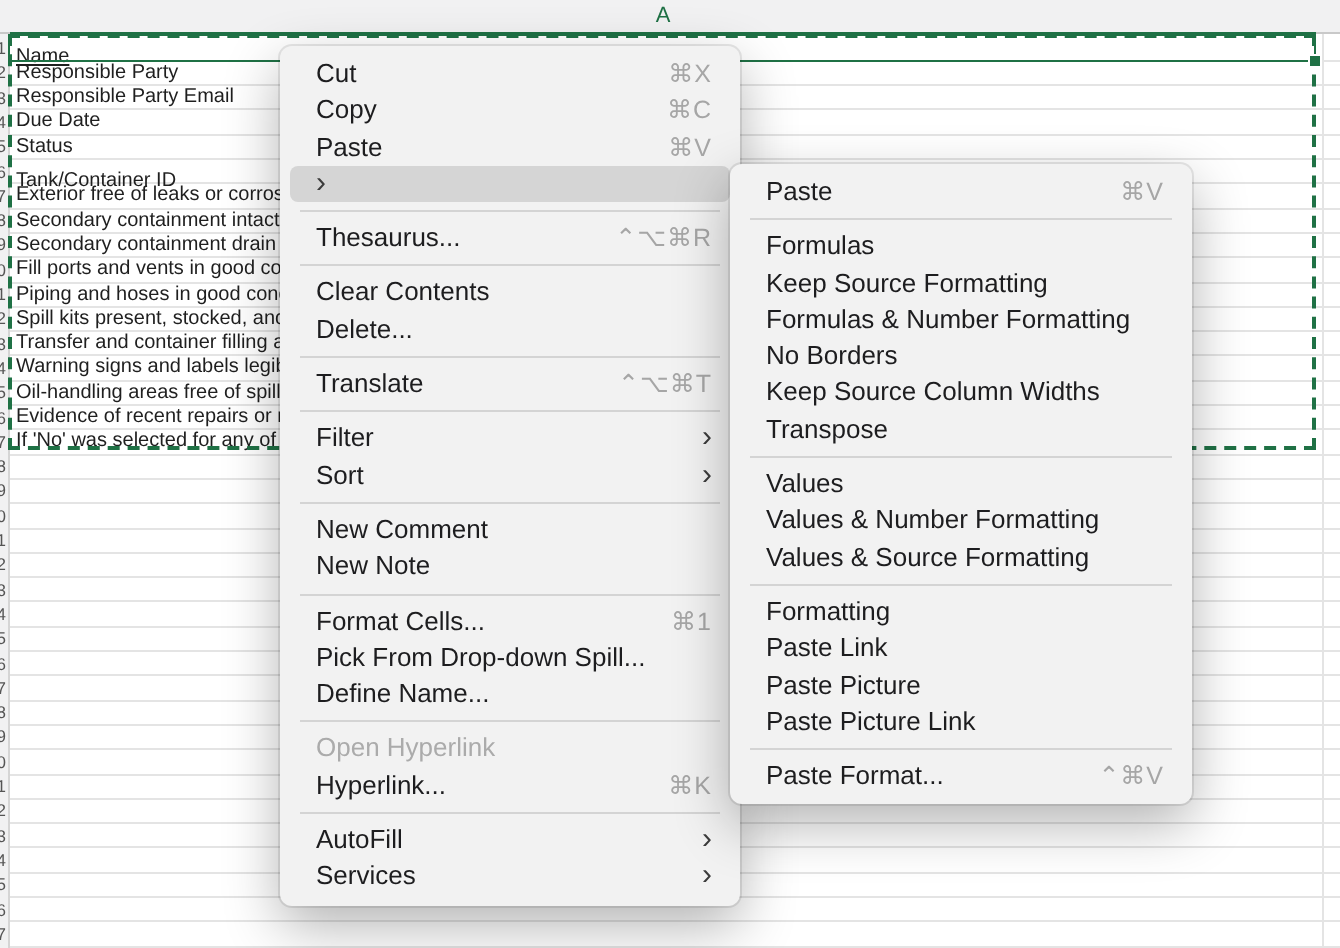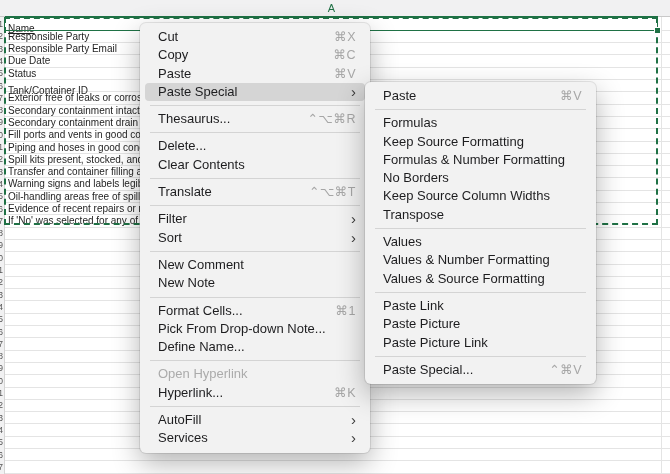--- a/index.html
+++ b/index.html
@@ -158,34 +158,33 @@
       </div>
       <div class="menu-item">
         <span>Copy</span>
         <span class="shortcut">⌘C</span>
       </div>
       <div class="menu-item">
         <span>Paste</span>
         <span class="shortcut">⌘V</span>
       </div>
       <div class="menu-item hl">
-        <span>Paste Special</span>
         <span class="chev">›</span>
       </div>
       <div class="menu-sep"></div>
       <div class="menu-item">
         <span>Thesaurus...</span>
         <span class="shortcut">⌃⌥⌘R</span>
       </div>
       <div class="menu-sep"></div>
       <div class="menu-item">
+        <span>Clear Contents</span>
+      </div>
+      <div class="menu-item">
         <span>Delete...</span>
-      </div>
-      <div class="menu-item">
-        <span>Clear Contents</span>
       </div>
       <div class="menu-sep"></div>
       <div class="menu-item">
         <span>Translate</span>
         <span class="shortcut">⌃⌥⌘T</span>
       </div>
       <div class="menu-sep"></div>
       <div class="menu-item">
         <span>Filter</span>
         <span class="chev">›</span>
@@ -200,21 +199,21 @@
       </div>
       <div class="menu-item">
         <span>New Note</span>
       </div>
       <div class="menu-sep"></div>
       <div class="menu-item">
         <span>Format Cells...</span>
         <span class="shortcut">⌘1</span>
       </div>
       <div class="menu-item">
-        <span>Pick From Drop-down Note...</span>
+        <span>Pick From Drop-down Spill...</span>
       </div>
       <div class="menu-item">
         <span>Define Name...</span>
       </div>
       <div class="menu-sep"></div>
       <div class="menu-item disabled">
         <span>Open Hyperlink</span>
       </div>
       <div class="menu-item">
         <span>Hyperlink...</span>
@@ -260,28 +259,31 @@
         <span>Values</span>
       </div>
       <div class="menu-item">
         <span>Values &amp; Number Formatting</span>
       </div>
       <div class="menu-item">
         <span>Values &amp; Source Formatting</span>
       </div>
       <div class="menu-sep"></div>
       <div class="menu-item">
+        <span>Formatting</span>
+      </div>
+      <div class="menu-item">
         <span>Paste Link</span>
       </div>
       <div class="menu-item">
         <span>Paste Picture</span>
       </div>
       <div class="menu-item">
         <span>Paste Picture Link</span>
       </div>
       <div class="menu-sep"></div>
       <div class="menu-item">
-        <span>Paste Special...</span>
+        <span>Paste Format...</span>
         <span class="shortcut">⌃⌘V</span>
       </div>
     </div>
 
 </div>
 
 </body></html>

